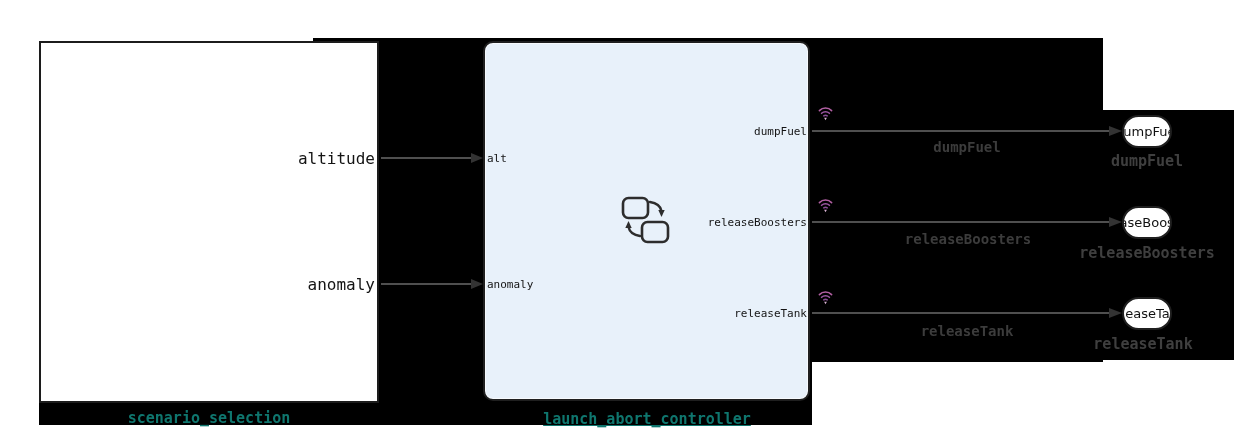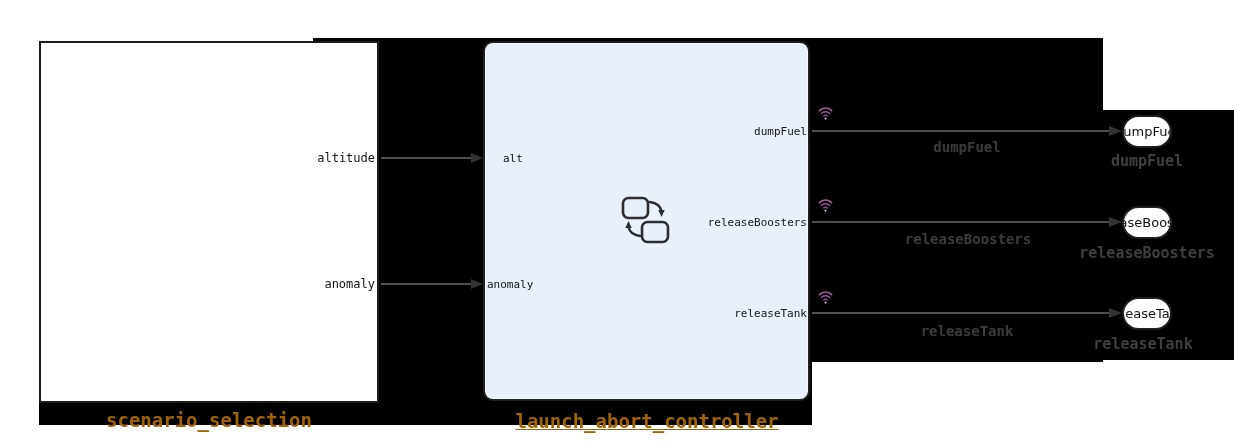--- a/index.html
+++ b/index.html
@@ -4,23 +4,23 @@
 <style>
   html,body{margin:0;padding:0;background:#ffffff;}
   .stage{position:relative;width:1234px;height:447px;background:#ffffff;overflow:hidden;
          font-family:"DejaVu Sans Mono", monospace;}
   .dark{position:absolute;background:#000000;}
   .block{position:absolute;box-sizing:border-box;}
   .subsys{background:#ffffff;border:2px solid #1c1c1c;}
   .chart{background:#e8f1fa;border:2px solid #1f1f1f;border-radius:10px;
          box-shadow:inset 0 0 0 1px rgba(255,255,255,.65), 2px 2px 0 rgba(0,0,0,.9);}
   .portlbl{position:absolute;transform:translateY(-50%);color:#141414;font-size:11px;white-space:nowrap;}
-  .portlbl.big{font-size:12px;margin-left:8px;}
-  .blkname{position:absolute;transform:translateX(-50%);color:#a16207;font-weight:bold;
-           font-size:19px;white-space:nowrap;}
+  .portlbl.big{font-size:16px;margin-left:8px;}
+  .blkname{position:absolute;transform:translateX(-50%);color:#0f766e;font-weight:bold;
+           font-size:15px;white-space:nowrap;}
   .wirelbl{position:absolute;transform:translateX(-50%);color:#3c3c3c;font-weight:bold;
            font-size:14px;white-space:nowrap;}
   .ovallbl{position:absolute;transform:translateX(-50%);color:#3f3f3f;font-weight:bold;
            font-size:15px;white-space:nowrap;}
   .wire{position:absolute;height:2px;background:#4f4f4f;}
   .ahead{position:absolute;width:0;height:0;border-top:5px solid transparent;
          border-bottom:5px solid transparent;border-left:12px solid #333333;}
   .ahead.long{border-left-width:13px;}
   .oval{position:absolute;width:50px;height:33px;background:#ffffff;border:2.5px solid #1f1f1f;
         border-radius:17px;box-sizing:border-box;display:flex;align-items:center;justify-content:center;
@@ -42,21 +42,21 @@
   <span class="portlbl big" style="right:859px;top:158px;">altitude</span>
   <span class="portlbl big" style="right:859px;top:284px;">anomaly</span>
   <div class="blkname" style="left:209px;top:409px;">scenario_selection</div>
 
   <div class="wire" style="left:381px;top:157px;width:91px;"></div>
   <div class="ahead" style="left:471px;top:153px;"></div>
   <div class="wire" style="left:381px;top:283px;width:91px;"></div>
   <div class="ahead" style="left:471px;top:279px;"></div>
 
   <div class="block chart" style="left:483px;top:41px;width:327px;height:360px;"></div>
-  <span class="portlbl" style="left:487px;top:158px;margin-left:16px;">alt</span>
+  <span class="portlbl" style="left:487px;top:158px;">alt</span>
   <span class="portlbl" style="left:487px;top:284px;">anomaly</span>
   <span class="portlbl" style="right:427px;top:131px;">dumpFuel</span>
   <span class="portlbl" style="right:427px;top:222px;">releaseBoosters</span>
   <span class="portlbl" style="right:427px;top:313px;">releaseTank</span>
   <div class="blkname" style="left:647px;top:410px;text-decoration:underline;">launch_abort_controller</div>
 
   <svg class="charticon" viewBox="0 0 50 50">
     <rect x="3" y="4" width="25" height="20" rx="5.5" fill="none" stroke="#2d2d2d" stroke-width="2.6"></rect>
     <rect x="22" y="28" width="26" height="20" rx="5.5" fill="none" stroke="#2d2d2d" stroke-width="2.6"></rect>
     <path d="M30,8 Q40,9.5 41.5,17" fill="none" stroke="#2d2d2d" stroke-width="2.4" stroke-linecap="round"></path>

